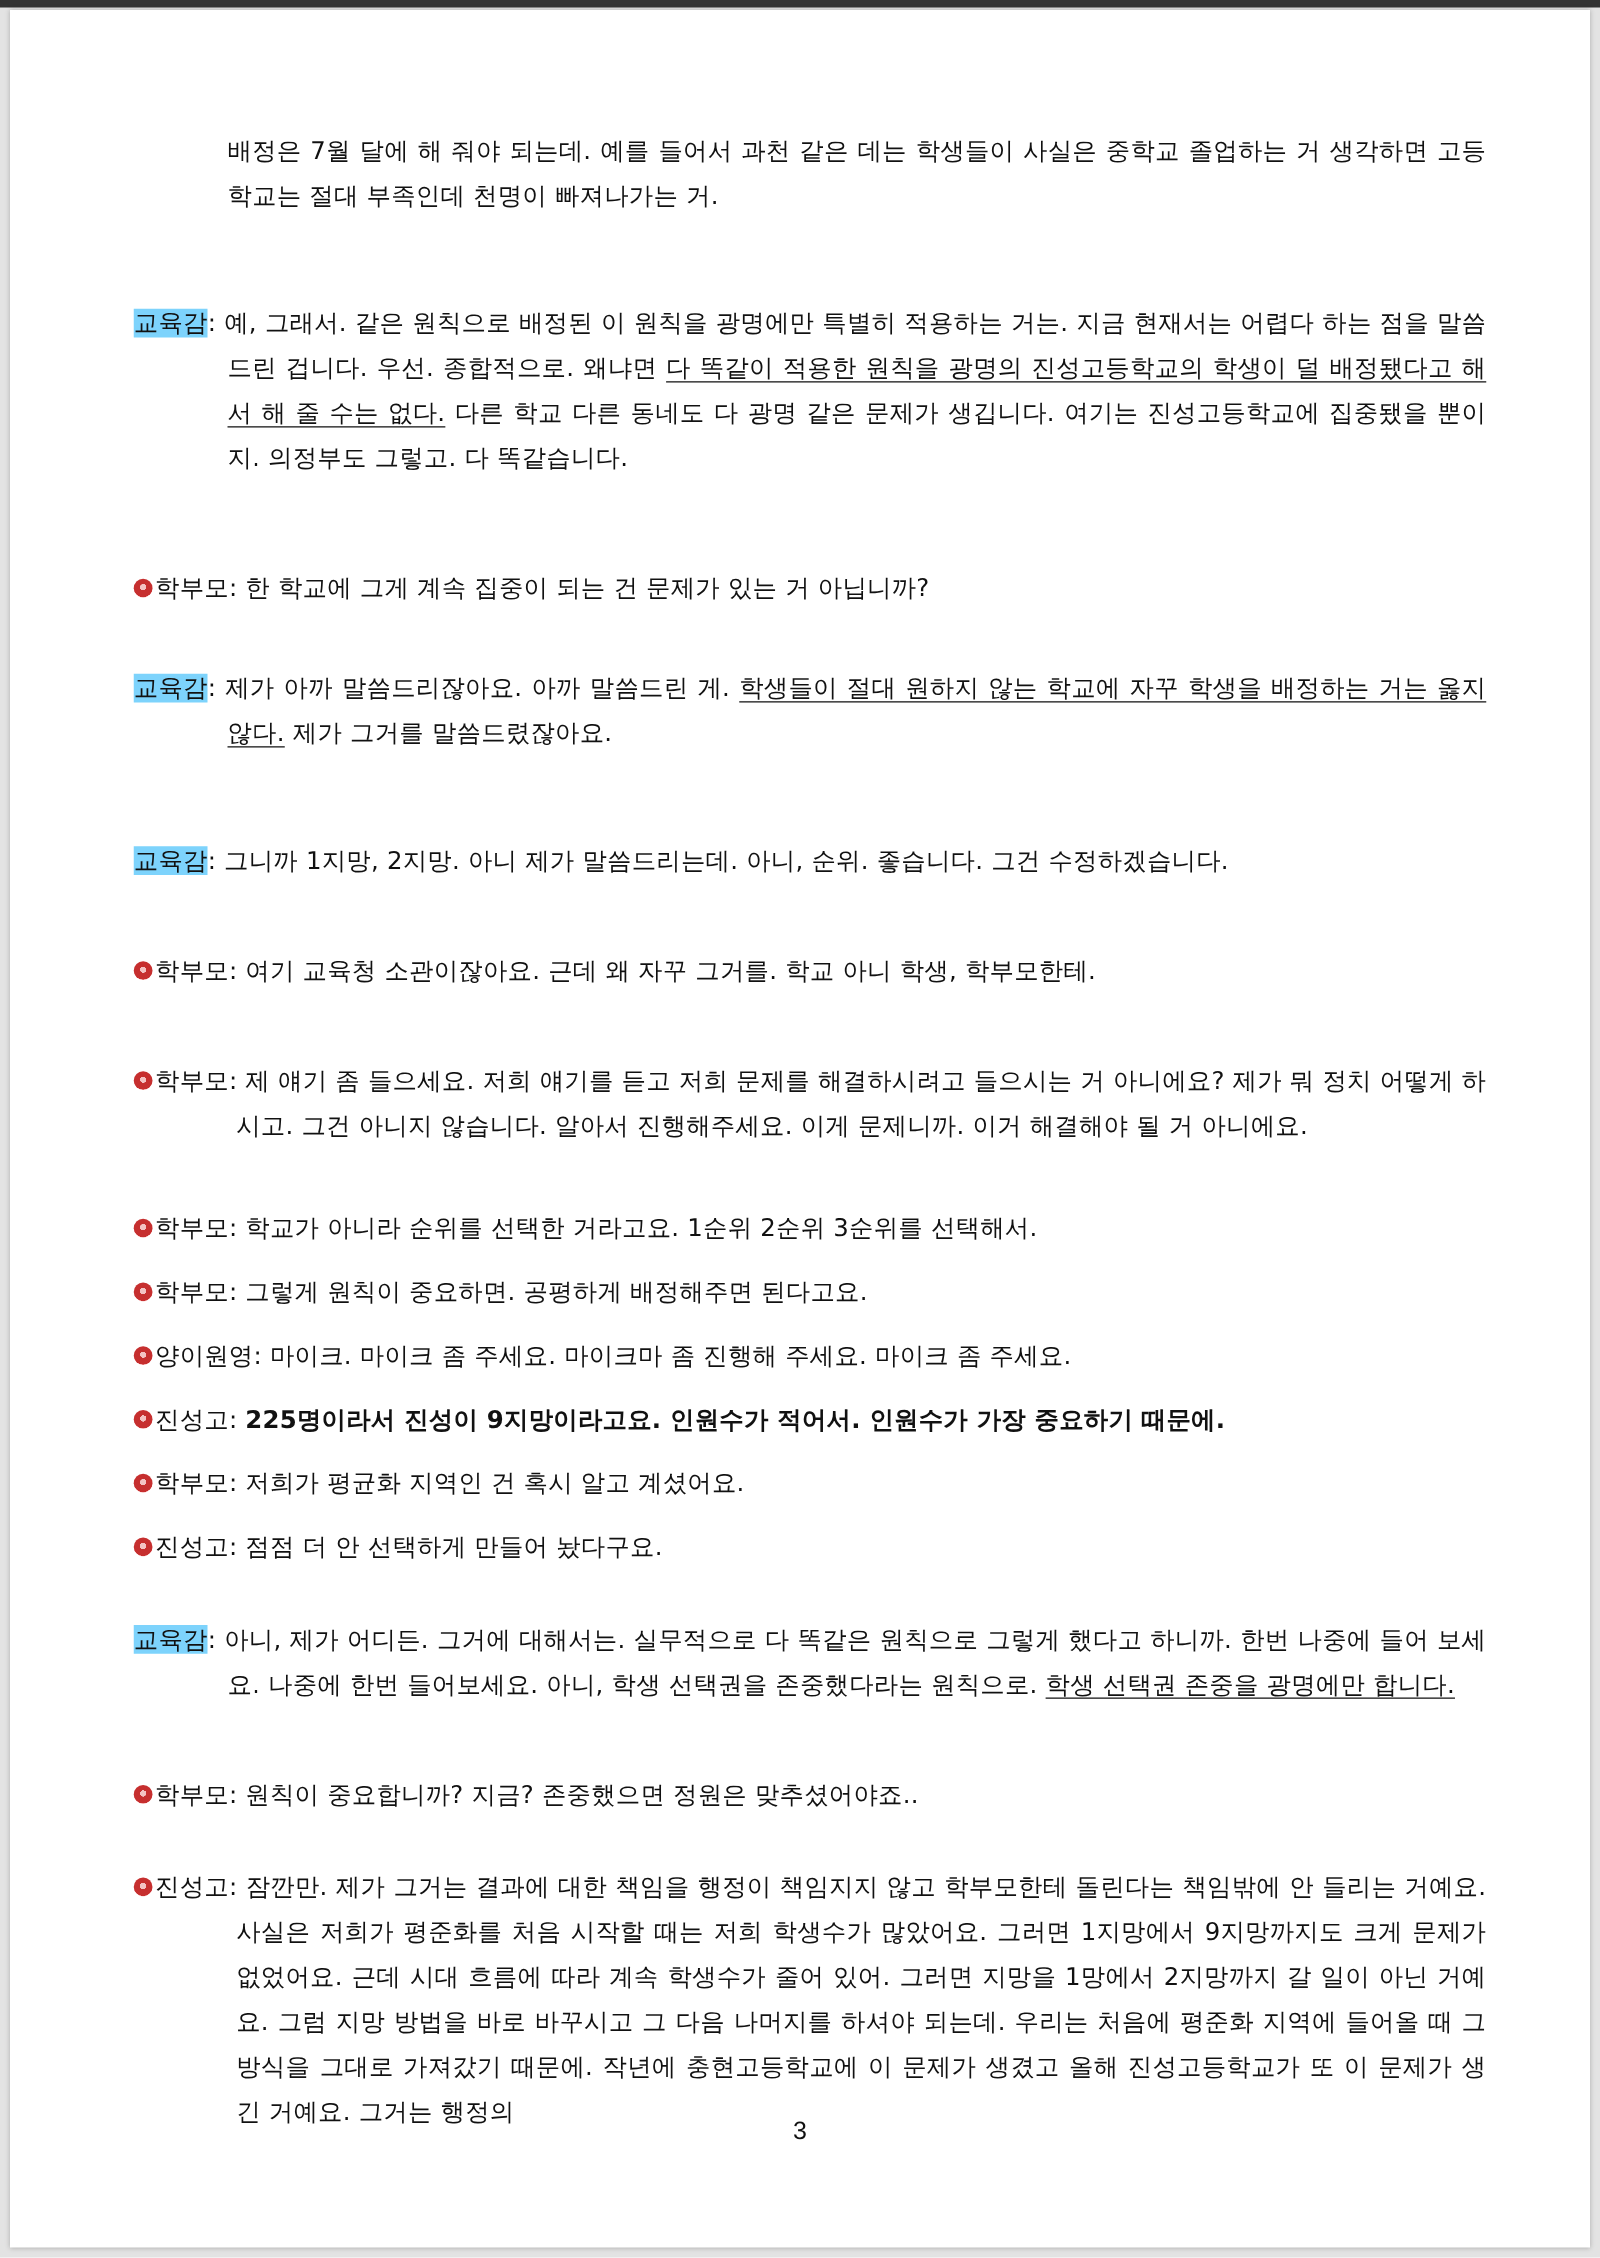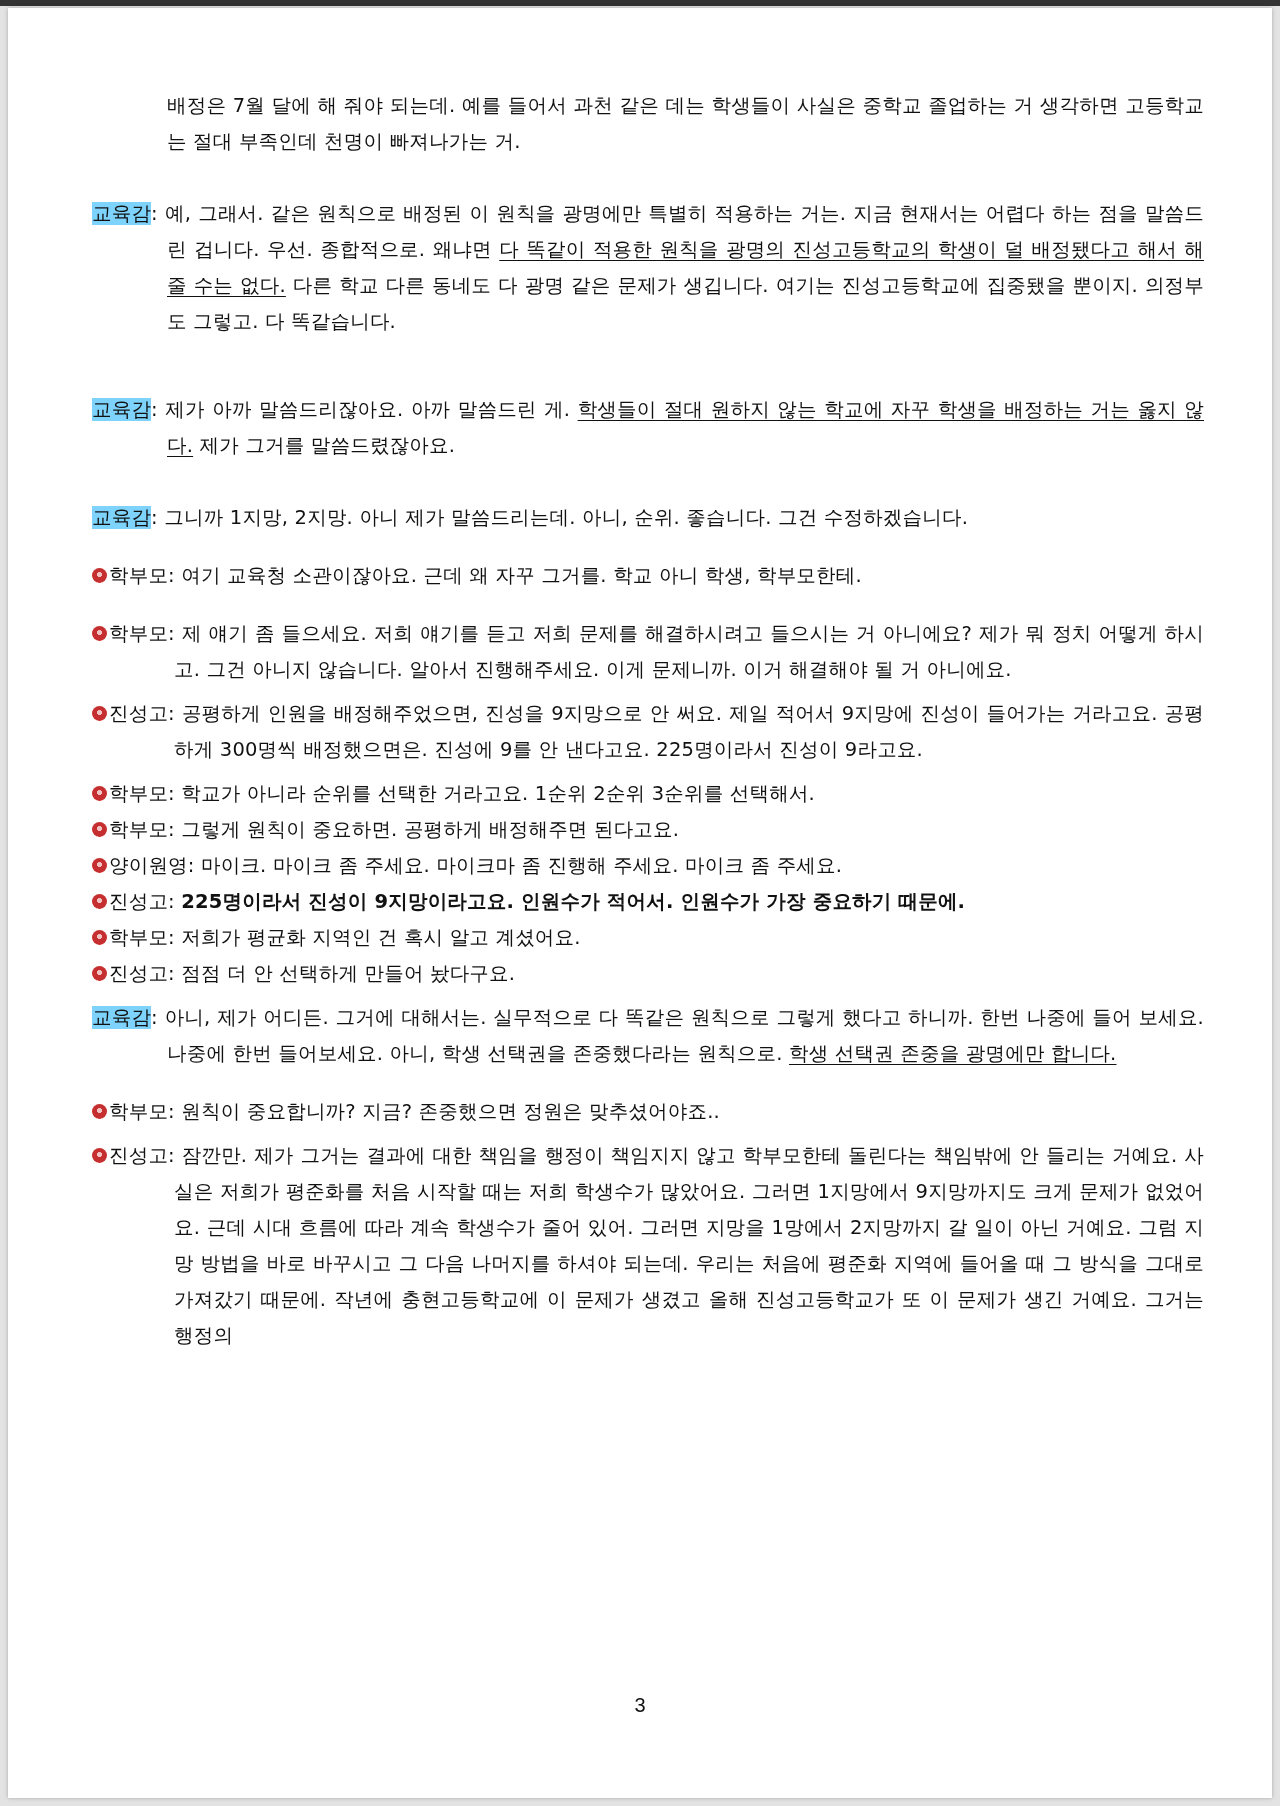--- a/index.html
+++ b/index.html
@@ -16,21 +16,21 @@
     position: absolute; left: 8px; top: 8px;
     width: 1264px; height: 1790px;
     background: #fff;
     box-shadow: 0 0 4px rgba(0,0,0,0.25);
   }
   .content {
     position: absolute; left: 84px; top: 80px; width: 1112px;
     font-size: 19.5px;
     letter-spacing: 0.2px;
   }
-  .para { position: relative; margin: 0; line-height: 36px; }
+  .para { position: relative; margin: 15px; line-height: 36px; }
   .para.spk { padding-left: 75px; text-indent: -75px; }
   .para.cont { padding-left: 75px; }
   .para.spk-badge { padding-left: 82px; text-indent: -82px; }
   .justify { text-align: justify; text-align-last: left; }
   .badge {
     display: inline-block; width: 15px; height: 15px; border-radius: 50%;
     background: radial-gradient(circle at 50% 45%, #f3c3c3 0 22%, #c62f2f 23% 70%, #e88 71%);
     vertical-align: -1px; margin-right: 2px; text-indent: 0;
   }
   .hl { background: #7dd3fc; }
@@ -55,36 +55,36 @@
     <p class="para cont justify"><span>배정은 7월 달에 해 줘야 되는데. 예를 들어서 과천 같은 데는 학생들이 사실은 중학교 졸업하는 거 생각하면 고등학교는 절대 부족인데 천명이 빠져나가는 거.</span></p>
     <div class="gap-l"></div>
 
     <div class="gap-m"></div>
 
     <p class="para spk justify"><span class="hl">교육감</span>: <span>예, 그래서. 같은 원칙으로 배정된 이 원칙을 광명에만 특별히 적용하는 거는. 지금 현재서는 어렵다 하는 점을 말씀드린 겁니다. 우선. 종합적으로. 왜냐면 </span><span class="u">다 똑같이 적용한 원칙을 광명의 진성고등학교의 학생이 덜 배정됐다고 해서 해 줄 수는 없다.</span><span> 다른 학교 다른 동네도 다 광명 같은 문제가 생깁니다. 여기는 진성고등학교에 집중됐을 뿐이지. 의정부도 그렇고. 다 똑같습니다.</span></p>
     <div class="gap-l"></div>
 
     <div class="gap-s"></div>
     <div class="gap-s"></div>
+    <p class="para spk-badge"><span class="badge"></span><span>학부모</span>: <span>한 학교에 그게 계속 집중이 되는 건 문제가 있는 거 아닙니까?</span></p>
     <div class="gap-m"></div>
 
     <p class="para spk justify"><span class="hl">교육감</span>: <span>제가 아까 말씀드리잖아요. 아까 말씀드린 게. </span><span class="u">학생들이 절대 원하지 않는 학교에 자꾸 학생을 배정하는 거는 옳지 않다.</span><span> 제가 그거를 말씀드렸잖아요.</span></p>
     <div class="gap-l"></div>
 
     <div class="gap-m"></div>
 
     <p class="para spk"><span class="hl">교육감</span>: <span>그니까 1지망, 2지망. 아니 제가 말씀드리는데. 아니, 순위. 좋습니다. 그건 수정하겠습니다.</span></p>
     <div class="gap-l"></div>
 
     <p class="para spk-badge"><span class="badge"></span><span>학부모</span>: <span>여기 교육청 소관이잖아요. 근데 왜 자꾸 그거를. 학교 아니 학생, 학부모한테.</span></p>
     <div class="gap-l"></div>
 
     <p class="para spk-badge justify"><span class="badge"></span><span>학부모</span>: <span>제 얘기 좀 들으세요. 저희 얘기를 듣고 저희 문제를 해결하시려고 들으시는 거 아니에요? 제가 뭐 정치 어떻게 하시고. 그건 아니지 않습니다. 알아서 진행해주세요. 이게 문제니까. 이거 해결해야 될 거 아니에요.</span></p>
     <div class="gap-s"></div>
-    <p class="para spk-badge justify"><span class="badge"></span><span>진성고</span>: <span>공평하게 인원을 배정해주었으면, 진성을 9지망으로 안 써요. 제일 적어서 9지망에 진성이 들어가는 거라고요. 공평하게 300명씩 배정했으면은. 진성에 9를 안 낸다고요. 225명이라서 진성이 9라고요.</span></p>
     <div class="gap-s"></div>
     <p class="para spk-badge"><span class="badge"></span><span>학부모</span>: <span>학교가 아니라 순위를 선택한 거라고요. 1순위 2순위 3순위를 선택해서.</span></p>
     <p class="para spk-badge"><span class="badge"></span><span>학부모</span>: <span>그렇게 원칙이 중요하면. 공평하게 배정해주면 된다고요.</span></p>
     <p class="para spk-badge"><span class="badge"></span><span>양이원영</span>: <span>마이크. 마이크 좀 주세요. 마이크마 좀 진행해 주세요. 마이크 좀 주세요.</span></p>
     <p class="para spk-badge"><span class="badge"></span><span>진성고</span>: <span class="b">225명이라서 진성이 9지망이라고요. 인원수가 적어서. 인원수가 가장 중요하기 때문에.</span></p>
     <p class="para spk-badge"><span class="badge"></span><span>학부모</span>: <span>저희가 평균화 지역인 건 혹시 알고 계셨어요.</span></p>
     <p class="para spk-badge"><span class="badge"></span><span>진성고</span>: <span>점점 더 안 선택하게 만들어 놨다구요.</span></p>
     <div class="gap-s"></div>
 
     <p class="para spk justify"><span class="hl">교육감</span>: <span>아니, 제가 어디든. 그거에 대해서는. 실무적으로 다 똑같은 원칙으로 그렇게 했다고 하니까. 한번 나중에 들어 보세요. 나중에 한번 들어보세요. 아니, 학생 선택권을 존중했다라는 원칙으로. </span><span class="u">학생 선택권 존중을 광명에만 합니다.</span></p>

